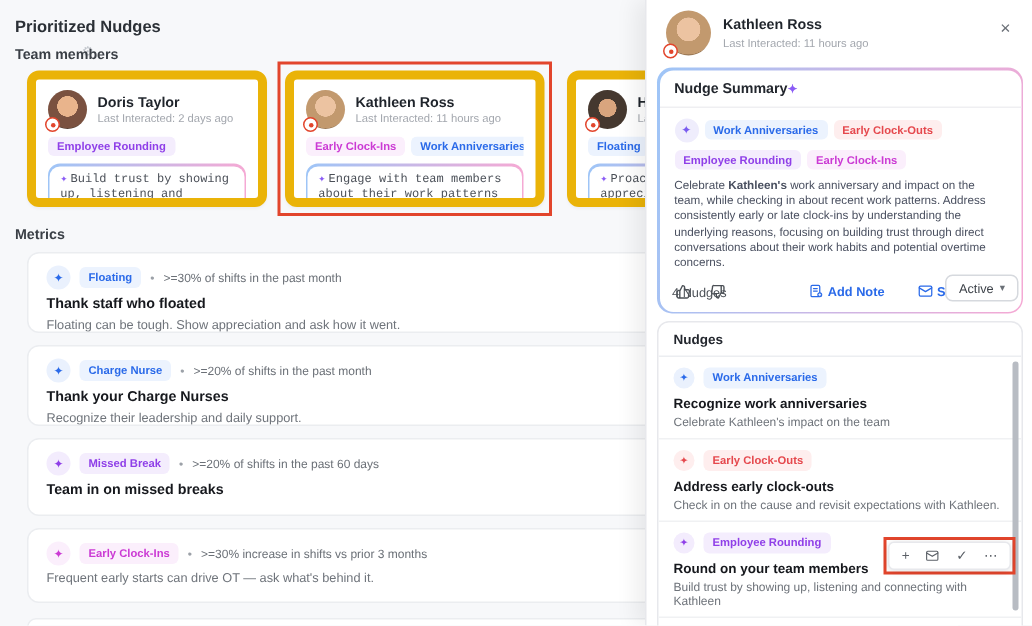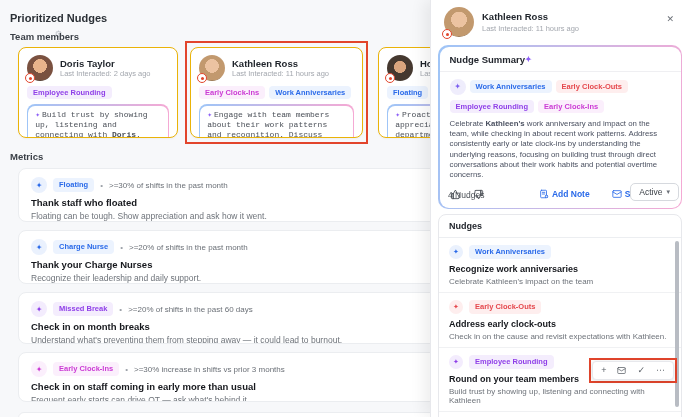--- a/index.html
+++ b/index.html
@@ -5,21 +5,21 @@
   * { margin:0; padding:0; box-sizing:border-box; }
   html,body { width:688px; height:417px; }
   body { font-family:"Liberation Sans", sans-serif; background:#f7f8fa; position:relative; overflow:hidden; }
   #stage { position:relative; width:688px; height:417px; overflow:hidden; }
 
   
   .page-title { position:absolute; left:10px; top:12px; font-size:11px; font-weight:bold; color:#2b3036; display:flex; align-items:center; gap:5px;flex-direction:column; }
   .gear { color:#c2c6cc; font-size:9px; font-weight:normal; }
   .section-label { position:absolute; left:10px; font-size:9.5px; font-weight:bold; color:#3a3f46; }
 
-  .team-card { position:absolute; top:47px; height:91px; background:#fff; border:1px solid #eab308; border-radius:8px; padding:7px 8px; overflow:hidden; box-shadow:0 1px 2px rgba(16,24,40,.04); }
+  .team-card { position:absolute; top:47px; height:91px; background:#fff; border:6px solid #eab308; border-radius:8px; padding:7px 8px; overflow:hidden; box-shadow:0 1px 2px rgba(16,24,40,.04); }
   .tc-head { display:flex; gap:7px; align-items:center; }
   .avatar { width:26px; height:26px; border-radius:50%; position:relative; flex:0 0 auto; }
   .avatar.lg { width:30px; height:30px; }
   .avatar.doris { background:radial-gradient(circle at 50% 42%, #e9b48c 0 34%, #7a5140 35% 72%, #584035 73%); }
   .avatar.kathleen { background:radial-gradient(circle at 50% 42%, #ecc3a1 0 34%, #c2996e 35% 72%, #9e7b57 73%); }
   .avatar.howard { background:radial-gradient(circle at 50% 46%, #d9a57e 0 31%, #45382f 32%); }
   .badge { position:absolute; left:-2px; bottom:-2px; width:10px; height:10px; background:#fff; border:1.5px solid #e2452c; border-radius:50%; }
   .badge i { position:absolute; inset:0; margin:auto; width:3px; height:3px; background:#e2452c; border-radius:50%; }
   .tc-name { font-size:9.5px; font-weight:bold; color:#1f242b; line-height:1.2; white-space:nowrap; }
   .tc-meta { font-size:7.5px; color:#a3a7ae; white-space:nowrap; }
@@ -182,32 +182,30 @@
     <div class="m-desc">Recognize their leadership and daily support.</div>
   </div>
 
   <div class="metric-card" style="top:292px; height:52px;">
     <div class="m-head">
       <i class="spark-circle sc-purple">✦</i>
       <span class="chip purple">Missed Break</span>
       <span class="m-bullet">•</span>
       <span class="m-cond">&gt;=20% of shifts in the past 60 days</span>
     </div>
-    <div class="m-title">Check in on month breaks</div>
-    <div class="m-desc">Understand what's preventing them from stepping away — it could lead to burnout.</div>
+    <div class="m-title">Team in on missed breaks</div>
   </div>
 
   <div class="metric-card" style="top:352px; height:50px;">
     <div class="m-head">
       <i class="spark-circle sc-magenta">✦</i>
       <span class="chip magenta">Early Clock-Ins</span>
       <span class="m-bullet">•</span>
       <span class="m-cond">&gt;=30% increase in shifts vs prior 3 months</span>
     </div>
-    <div class="m-title">Check in on staff coming in early more than usual</div>
     <div class="m-desc">Frequent early starts can drive OT — ask what's behind it.</div>
   </div>
 
   <div class="metric-card" style="top:412px; height:12px;"></div>
 
   <div id="panel">
 
     <div style="position:absolute; left:13px; top:7px; display:flex; gap:8px; align-items:center;">
       <span class="avatar kathleen lg">
           <span class="badge">

